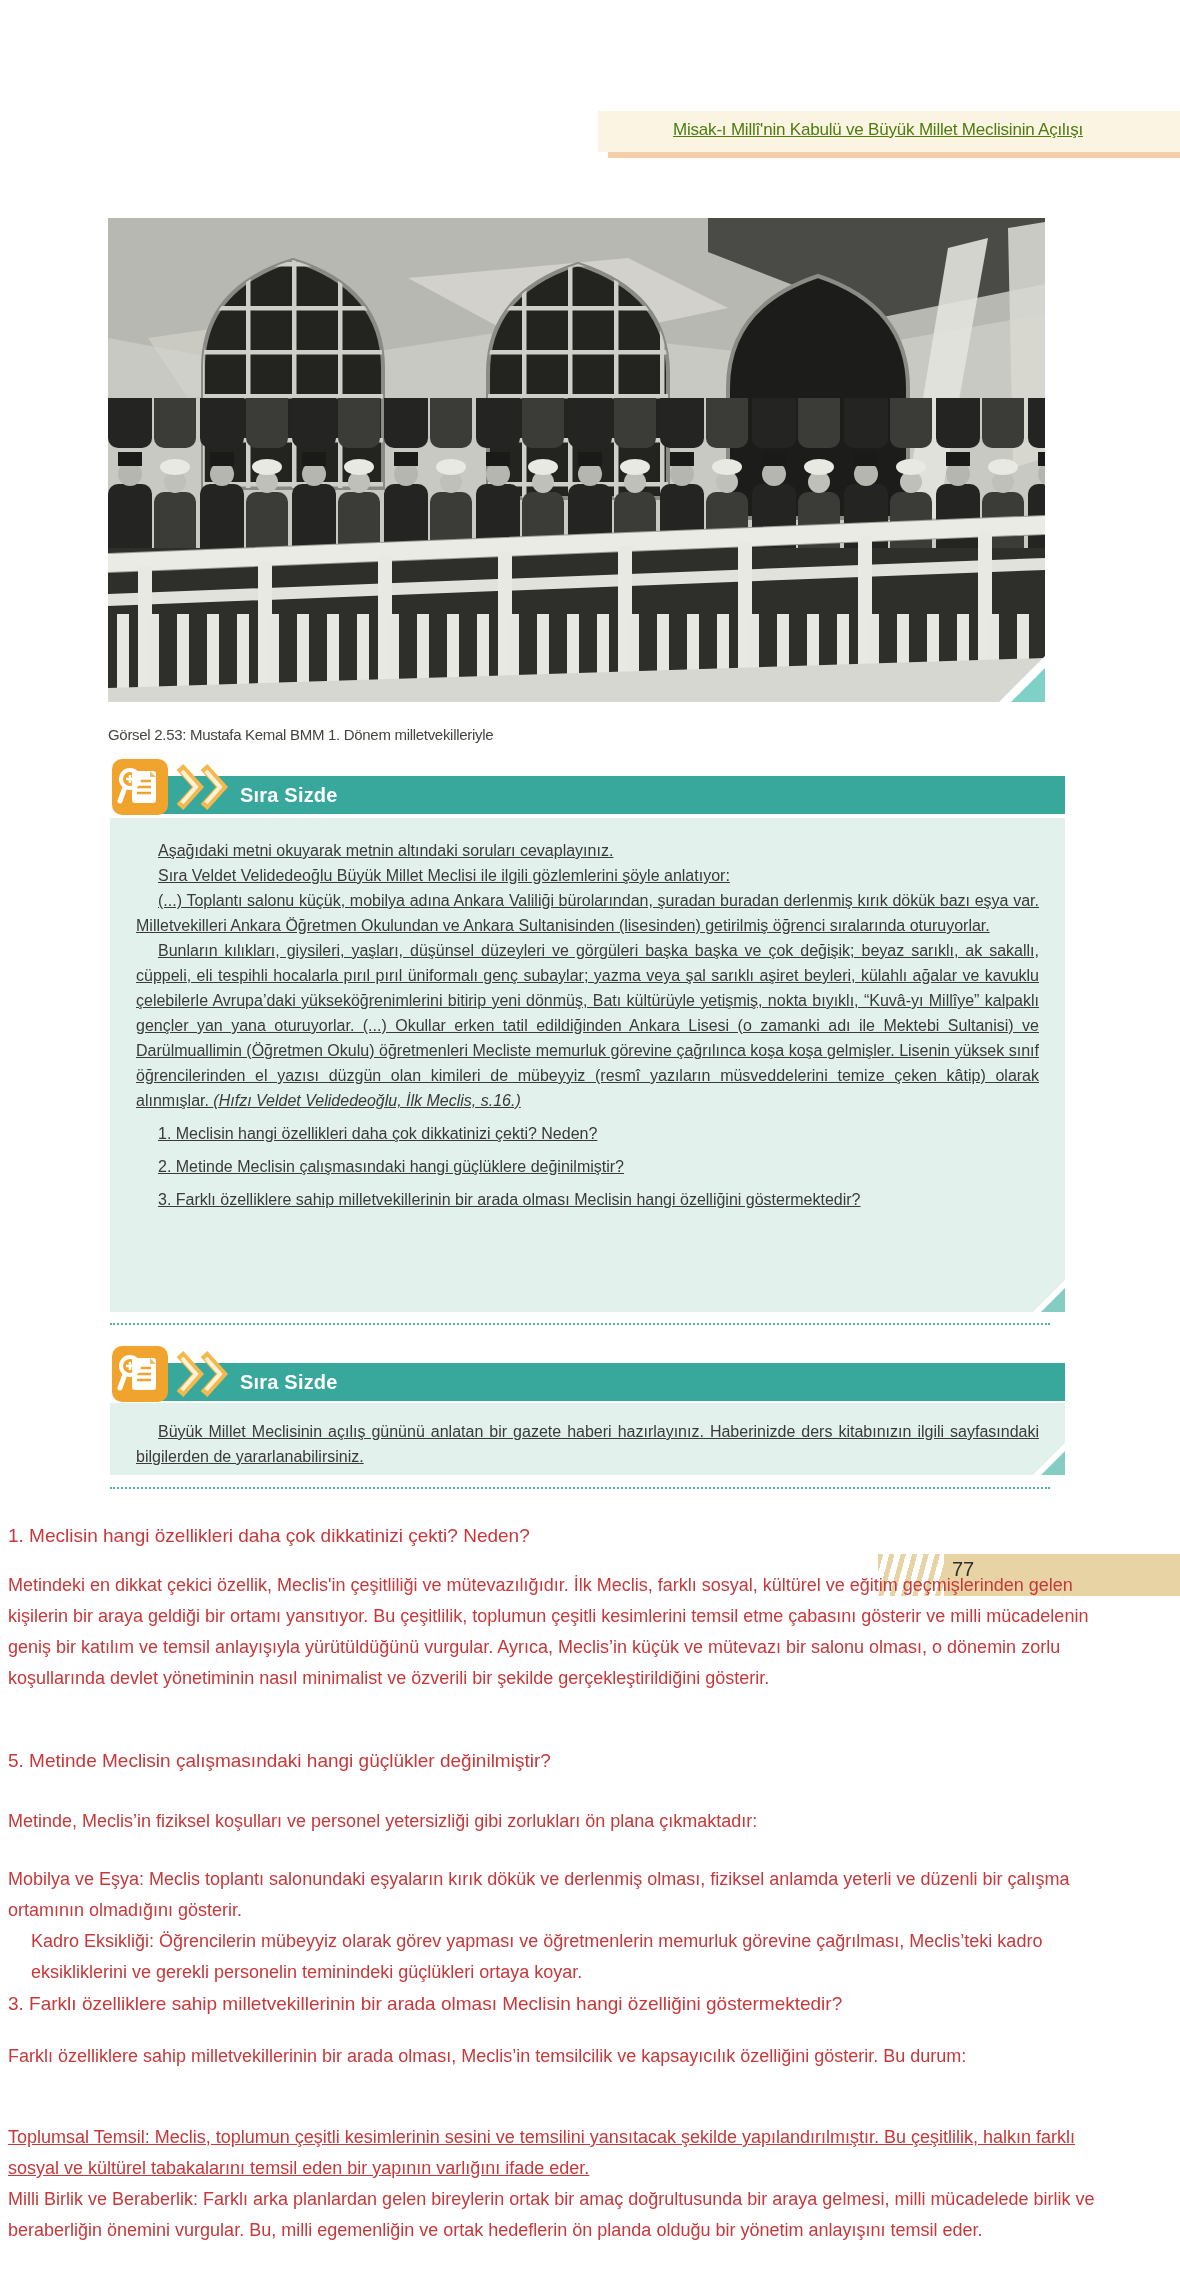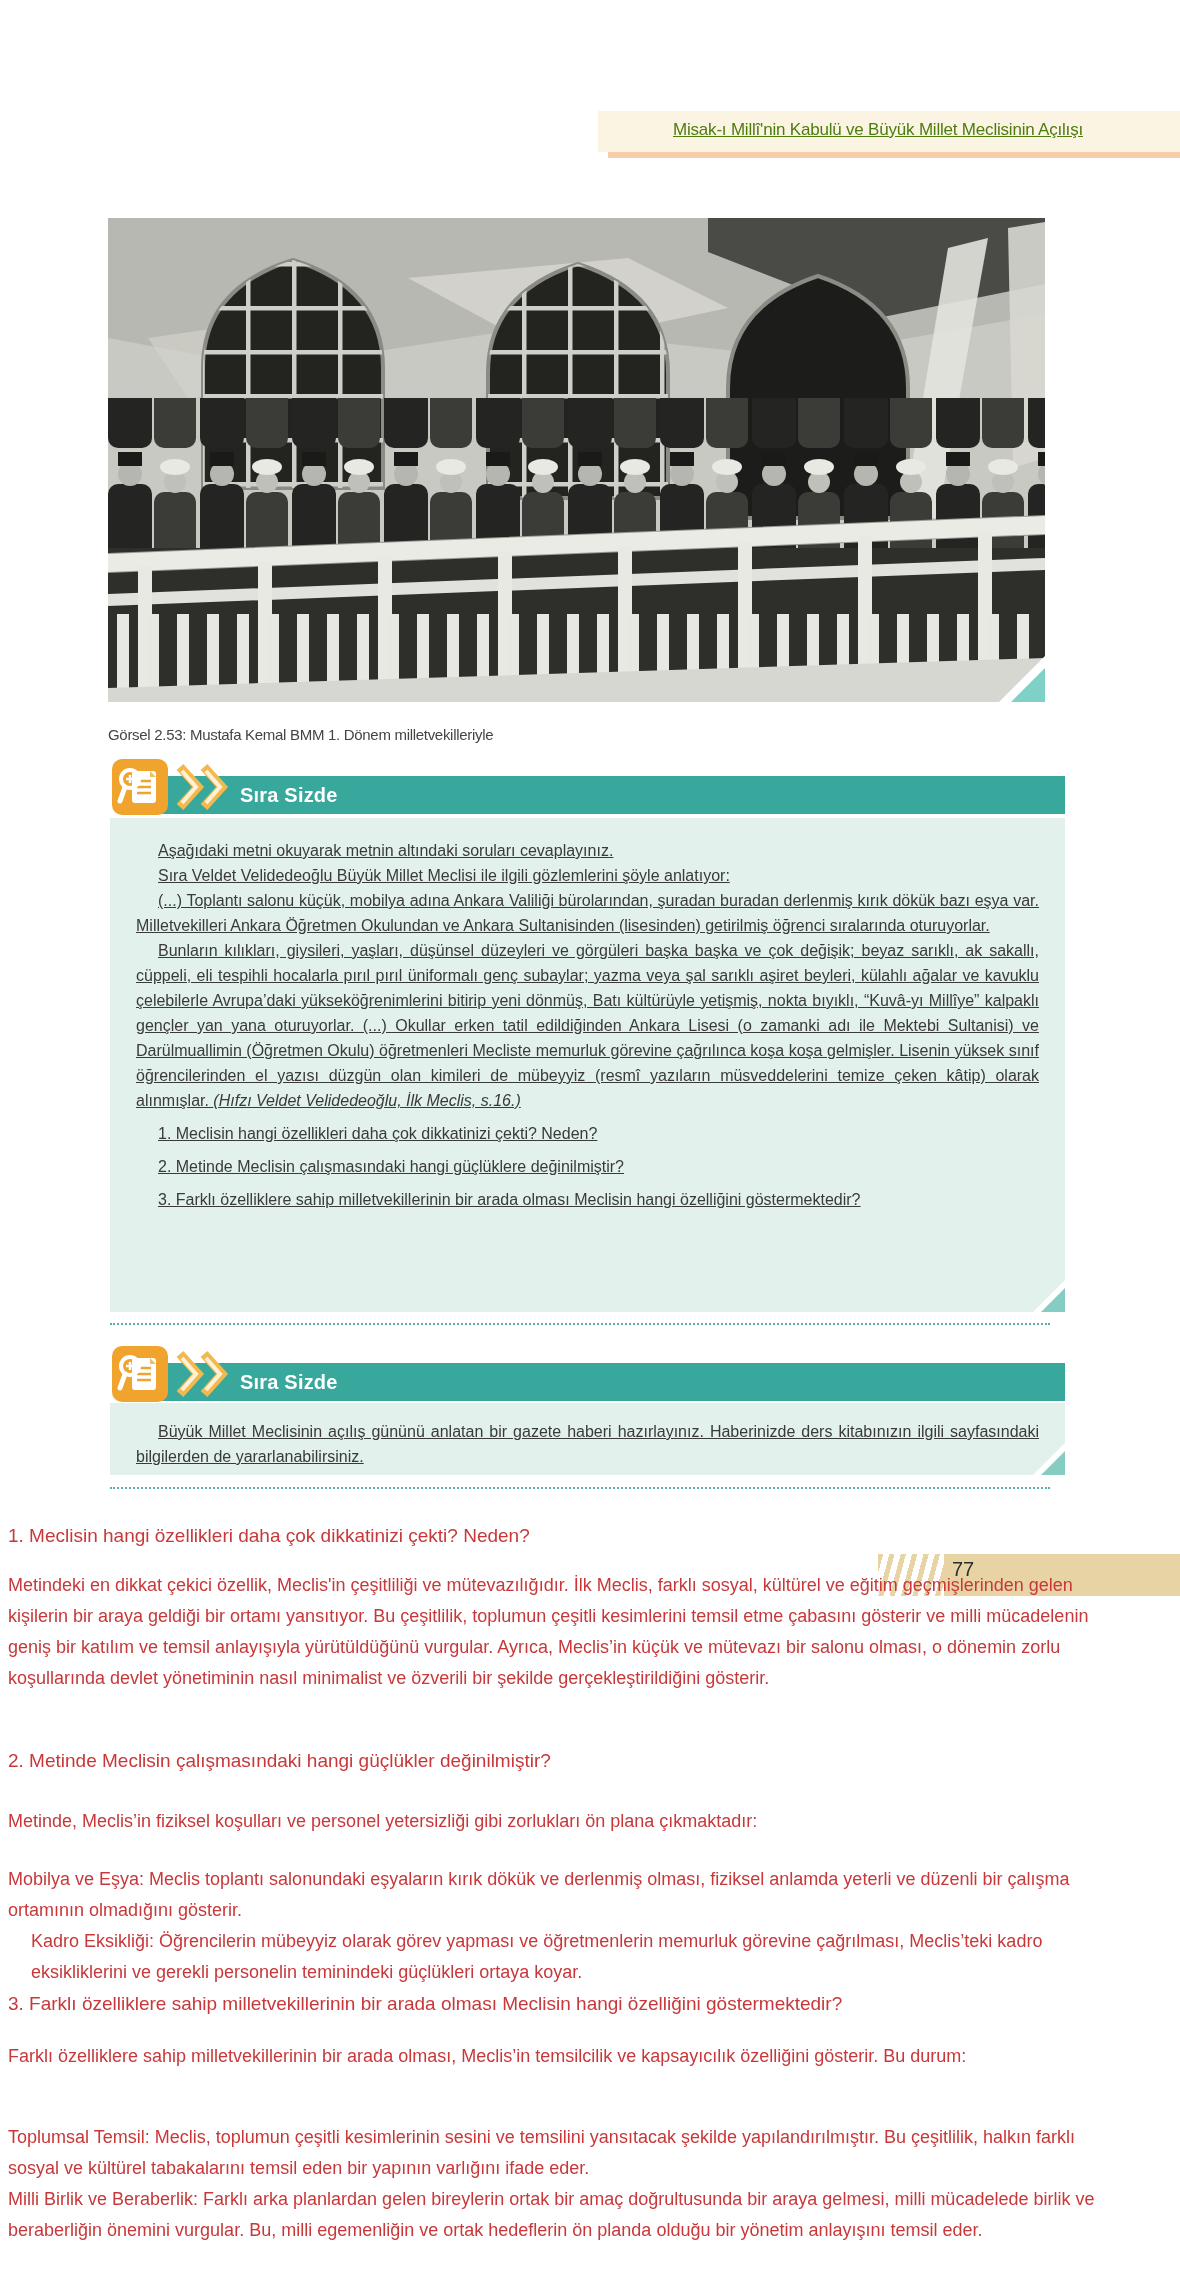--- a/index.html
+++ b/index.html
@@ -199,23 +199,23 @@
 
   <div class="sep" style="top:1487px;"></div>
 
   <div class="ribbon-stripes"></div>
   <div class="ribbon"></div>
   <div class="pagenum">77</div>
 
   <div class="red q" style="top:1520px;">1. Meclisin hangi özellikleri daha çok dikkatinizi çekti? Neden?</div>
   <div class="red" style="top:1570px;">Metindeki en dikkat çekici özellik, Meclis'in çeşitliliği ve mütevazılığıdır. İlk Meclis, farklı sosyal, kültürel ve eğitim geçmişlerinden gelen kişilerin bir araya geldiği bir ortamı yansıtıyor. Bu çeşitlilik, toplumun çeşitli kesimlerini temsil etme çabasını gösterir ve milli mücadelenin geniş bir katılım ve temsil anlayışıyla yürütüldüğünü vurgular. Ayrıca, Meclis’in küçük ve mütevazı bir salonu olması, o dönemin zorlu koşullarında devlet yönetiminin nasıl minimalist ve özverili bir şekilde gerçekleştirildiğini gösterir.</div>
 
-  <div class="red q" style="top:1745px;">2. Metinde Meclisin çalışmasındaki hangi güçlükler değinilmiştir?</div>
+  <div class="red q" style="top:1745px;">5. Metinde Meclisin çalışmasındaki hangi güçlükler değinilmiştir?</div>
   <div class="red" style="top:1864px;">Mobilya ve Eşya: Meclis toplantı salonundaki eşyaların kırık dökük ve derlenmiş olması, fiziksel anlamda yeterli ve düzenli bir çalışma ortamının olmadığını gösterir.</div>
   <div class="red" style="top:1806px;">Metinde, Meclis’in fiziksel koşulları ve personel yetersizliği gibi zorlukları ön plana çıkmaktadır:</div>
   <div class="red" style="top:1926px;margin-left:23px;">Kadro Eksikliği: Öğrencilerin mübeyyiz olarak görev yapması ve öğretmenlerin memurluk görevine çağrılması, Meclis’teki kadro eksikliklerini ve gerekli personelin teminindeki güçlükleri ortaya koyar.</div>
 
   <div class="red q" style="top:1988px;">3. Farklı özelliklere sahip milletvekillerinin bir arada olması Meclisin hangi özelliğini göstermektedir?</div>
   <div class="red" style="top:2041px;">Farklı özelliklere sahip milletvekillerinin bir arada olması, Meclis’in temsilcilik ve kapsayıcılık özelliğini gösterir. Bu durum:</div>
-  <div class="red" style="top:2122px;">Toplumsal Temsil: Meclis, toplumun çeşitli kesimlerinin sesini ve temsilini yansıtacak şekilde yapılandırılmıştır. Bu çeşitlilik, halkın farklı sosyal ve kültürel tabakalarını temsil eden bir yapının varlığını ifade eder.</div>
+  <div class="red" style="top:2122px;text-decoration:underline;">Toplumsal Temsil: Meclis, toplumun çeşitli kesimlerinin sesini ve temsilini yansıtacak şekilde yapılandırılmıştır. Bu çeşitlilik, halkın farklı sosyal ve kültürel tabakalarını temsil eden bir yapının varlığını ifade eder.</div>
   <div class="red" style="top:2184px;">Milli Birlik ve Beraberlik: Farklı arka planlardan gelen bireylerin ortak bir amaç doğrultusunda bir araya gelmesi, milli mücadelede birlik ve beraberliğin önemini vurgular. Bu, milli egemenliğin ve ortak hedeflerin ön planda olduğu bir yönetim anlayışını temsil eder.</div>
 
 </div>
 
 </body></html>

